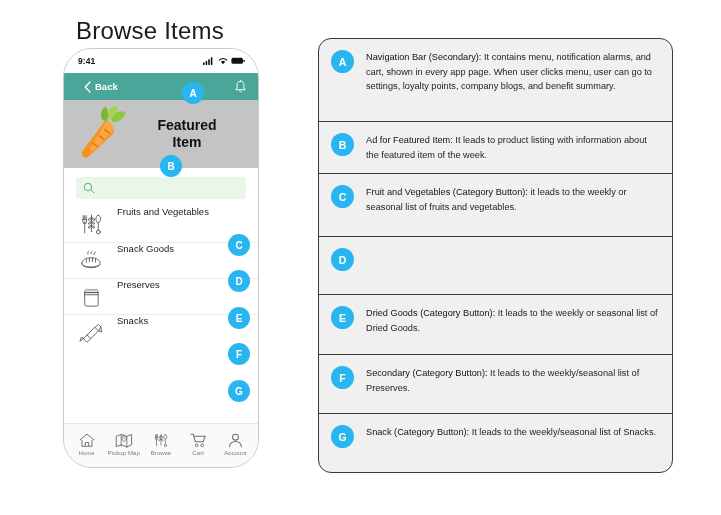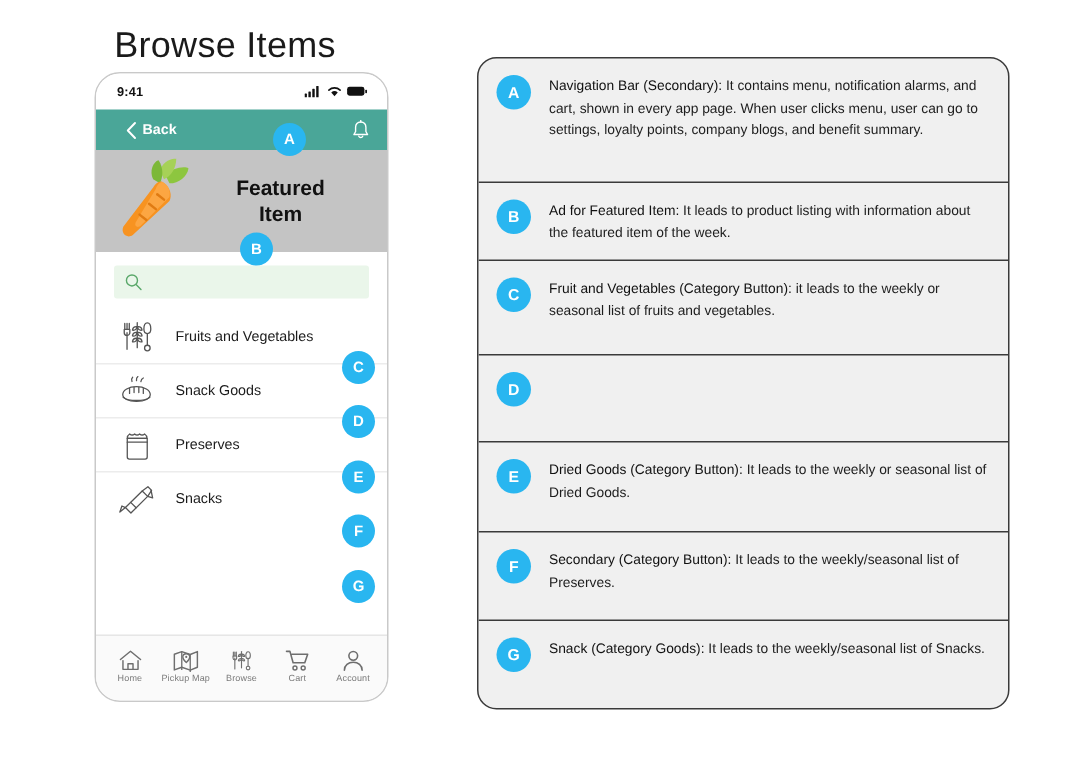--- a/index.html
+++ b/index.html
@@ -9,21 +9,21 @@
     overflow:hidden;position:relative;
   }
   
   #left-column{position:absolute;left:0;top:0;width:300px;height:515px;}
   #page-title{
     position:absolute;left:0;top:17px;width:300px;text-align:center;
     font-size:24px;font-weight:400;color:#1a1a1a;letter-spacing:.2px;
   }
   #phone-frame{
     position:absolute;left:63px;top:48px;width:196px;height:420px;
-    background:#ffffff;border:1.6px solid #c9c9c9;border-radius:17px;
+    background:#ffffff;border:1.6px solid #c9c9c9;border-radius:29px;
     box-sizing:border-box;overflow:hidden;
   }
   
   #status-bar{
     height:24px;display:flex;align-items:center;justify-content:space-between;
     padding:0 13px 0 14px;box-sizing:border-box;background:#fff;
   }
   #status-time{font-size:8.5px;font-weight:700;color:#111;letter-spacing:.1px;}
   .status-right{display:flex;align-items:center;gap:3.5px;}
   
@@ -45,21 +45,21 @@
   }
   
   #search-wrap{padding:9px 12px 7px 12px;background:#fff;}
   #search-box{
     height:22px;background:#eaf6ea;border-radius:2px;
     display:flex;align-items:center;padding:0 7px;box-sizing:border-box;
   }
   
   #category-list{background:#fff;}
   .cat-row{
-    height:36px;display:flex;align-items:center;padding:0 10px;
+    height:36px;display:flex;padding:0 10px;
     box-sizing:border-box;position:relative;
   }
   .cat-row + .cat-row{border-top:1px solid #ececec;}
   .cat-icon{width:34px;display:flex;align-items:center;justify-content:center;flex:0 0 34px;}
   .cat-label{font-size:9.5px;color:#1b1b1b;margin-left:9px;font-weight:400;}
   
   #tab-bar{
     position:absolute;left:0;bottom:0;width:100%;height:44px;
     background:#fafafa;border-top:1px solid #e6e6e6;
     display:flex;align-items:center;justify-content:space-around;
@@ -345,16 +345,16 @@
   <div class="legend-row r-f">
     <div class="legend-badge">F</div>
     <div class="legend-text">
       <b>Secondary (Category Button):</b><span>  It leads to the weekly/seasonal list of Preserves.</span>
     </div>
   </div>
 
   <div class="legend-row r-g">
     <div class="legend-badge">G</div>
     <div class="legend-text">
-      <b>Snack (Category Goods):</b><span> It leads to the weekly/seasonal list of Snacks.</span>
+      <b>Snack (Category Button):</b><span> It leads to the weekly/seasonal list of Snacks.</span>
     </div>
   </div>
 </div>
 
 </body></html>

